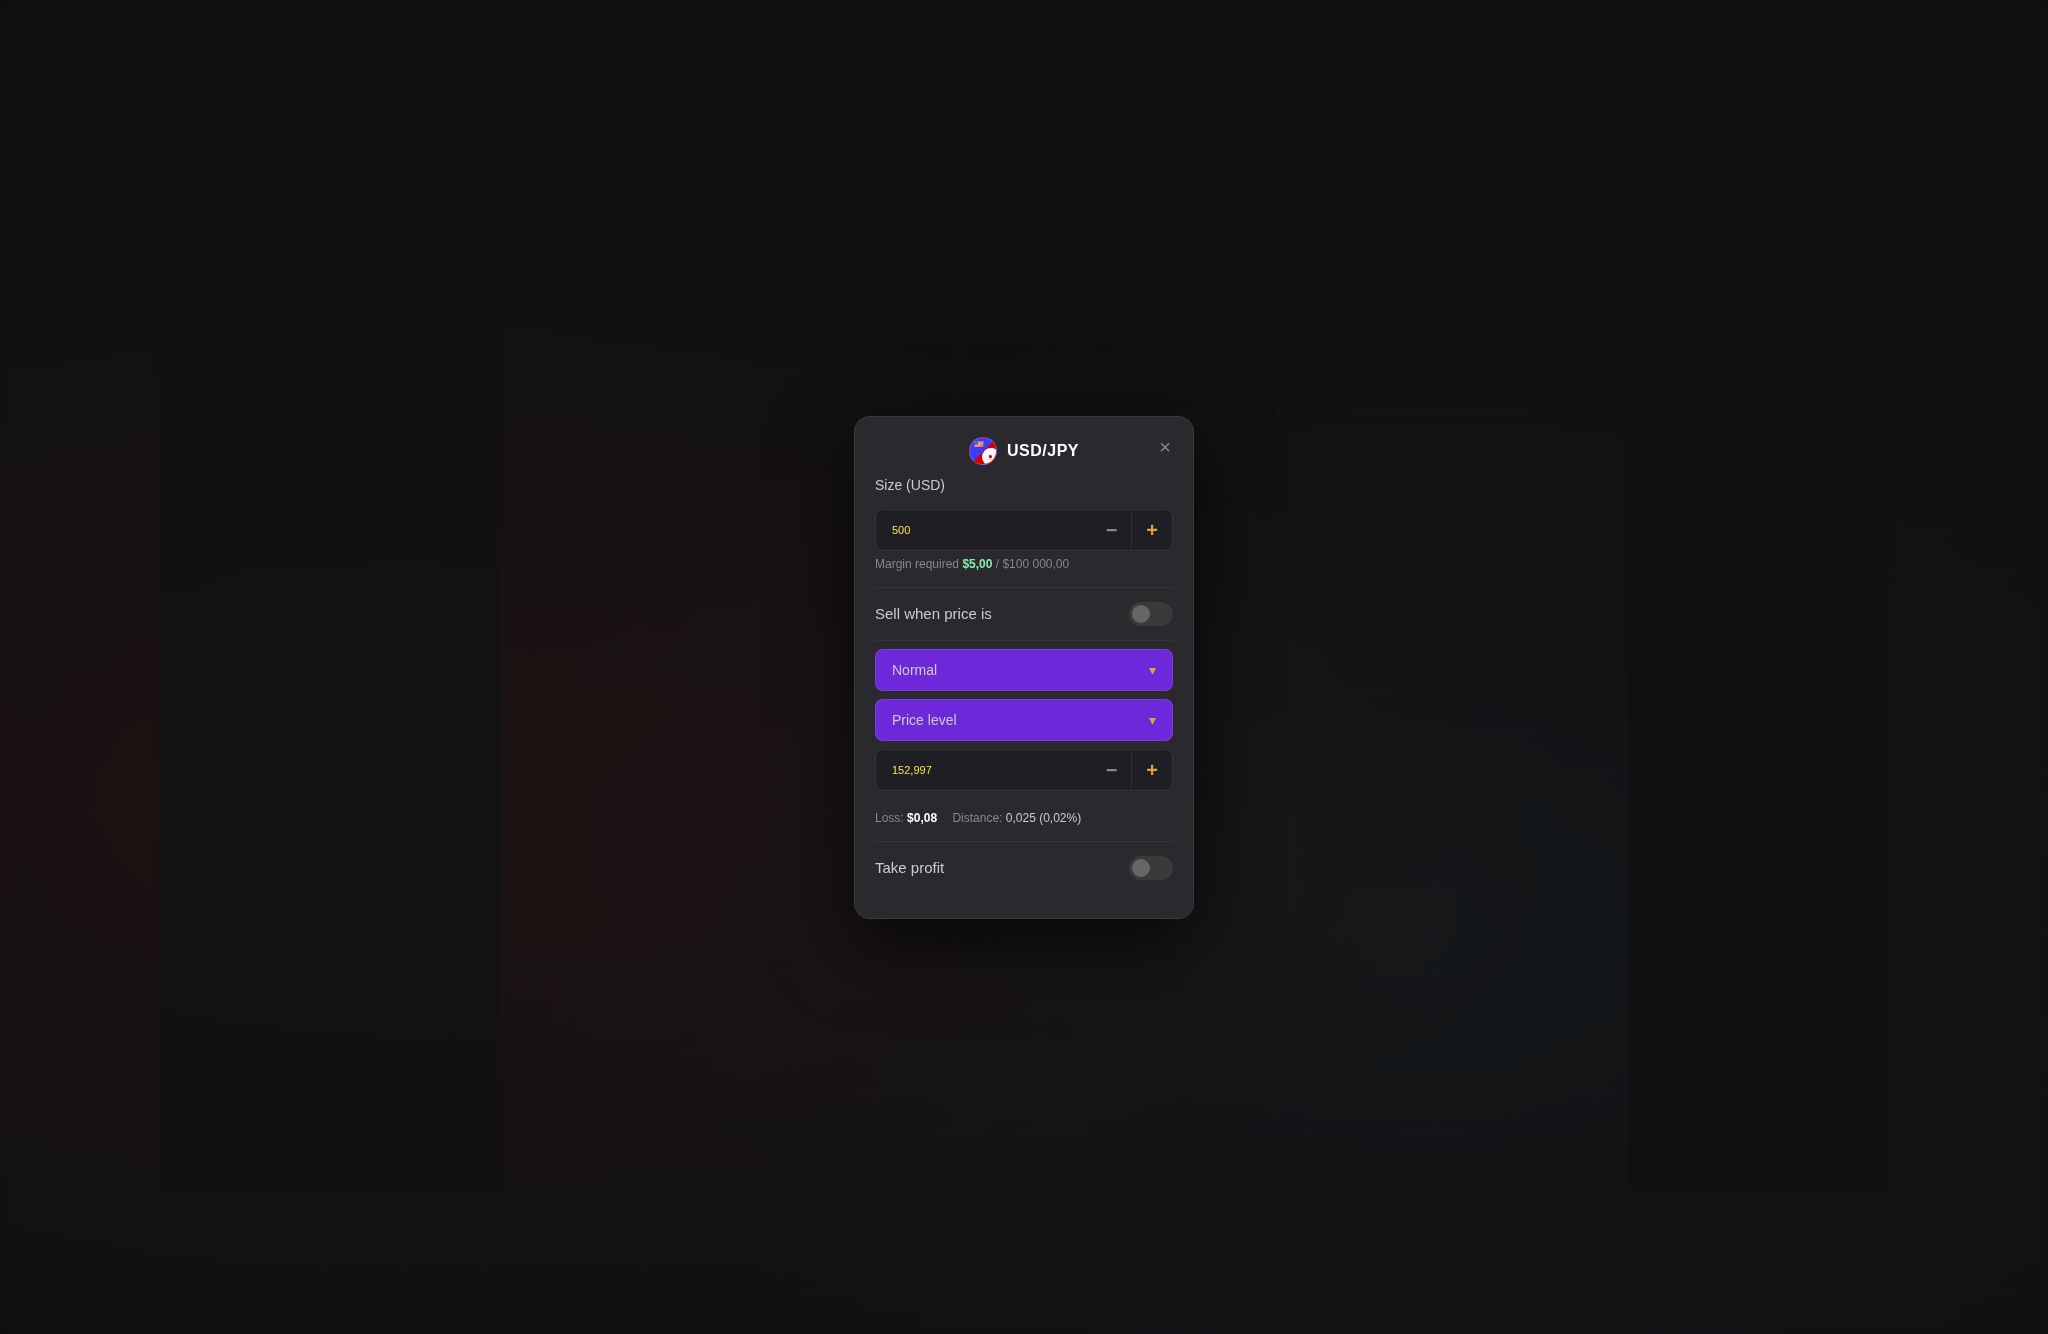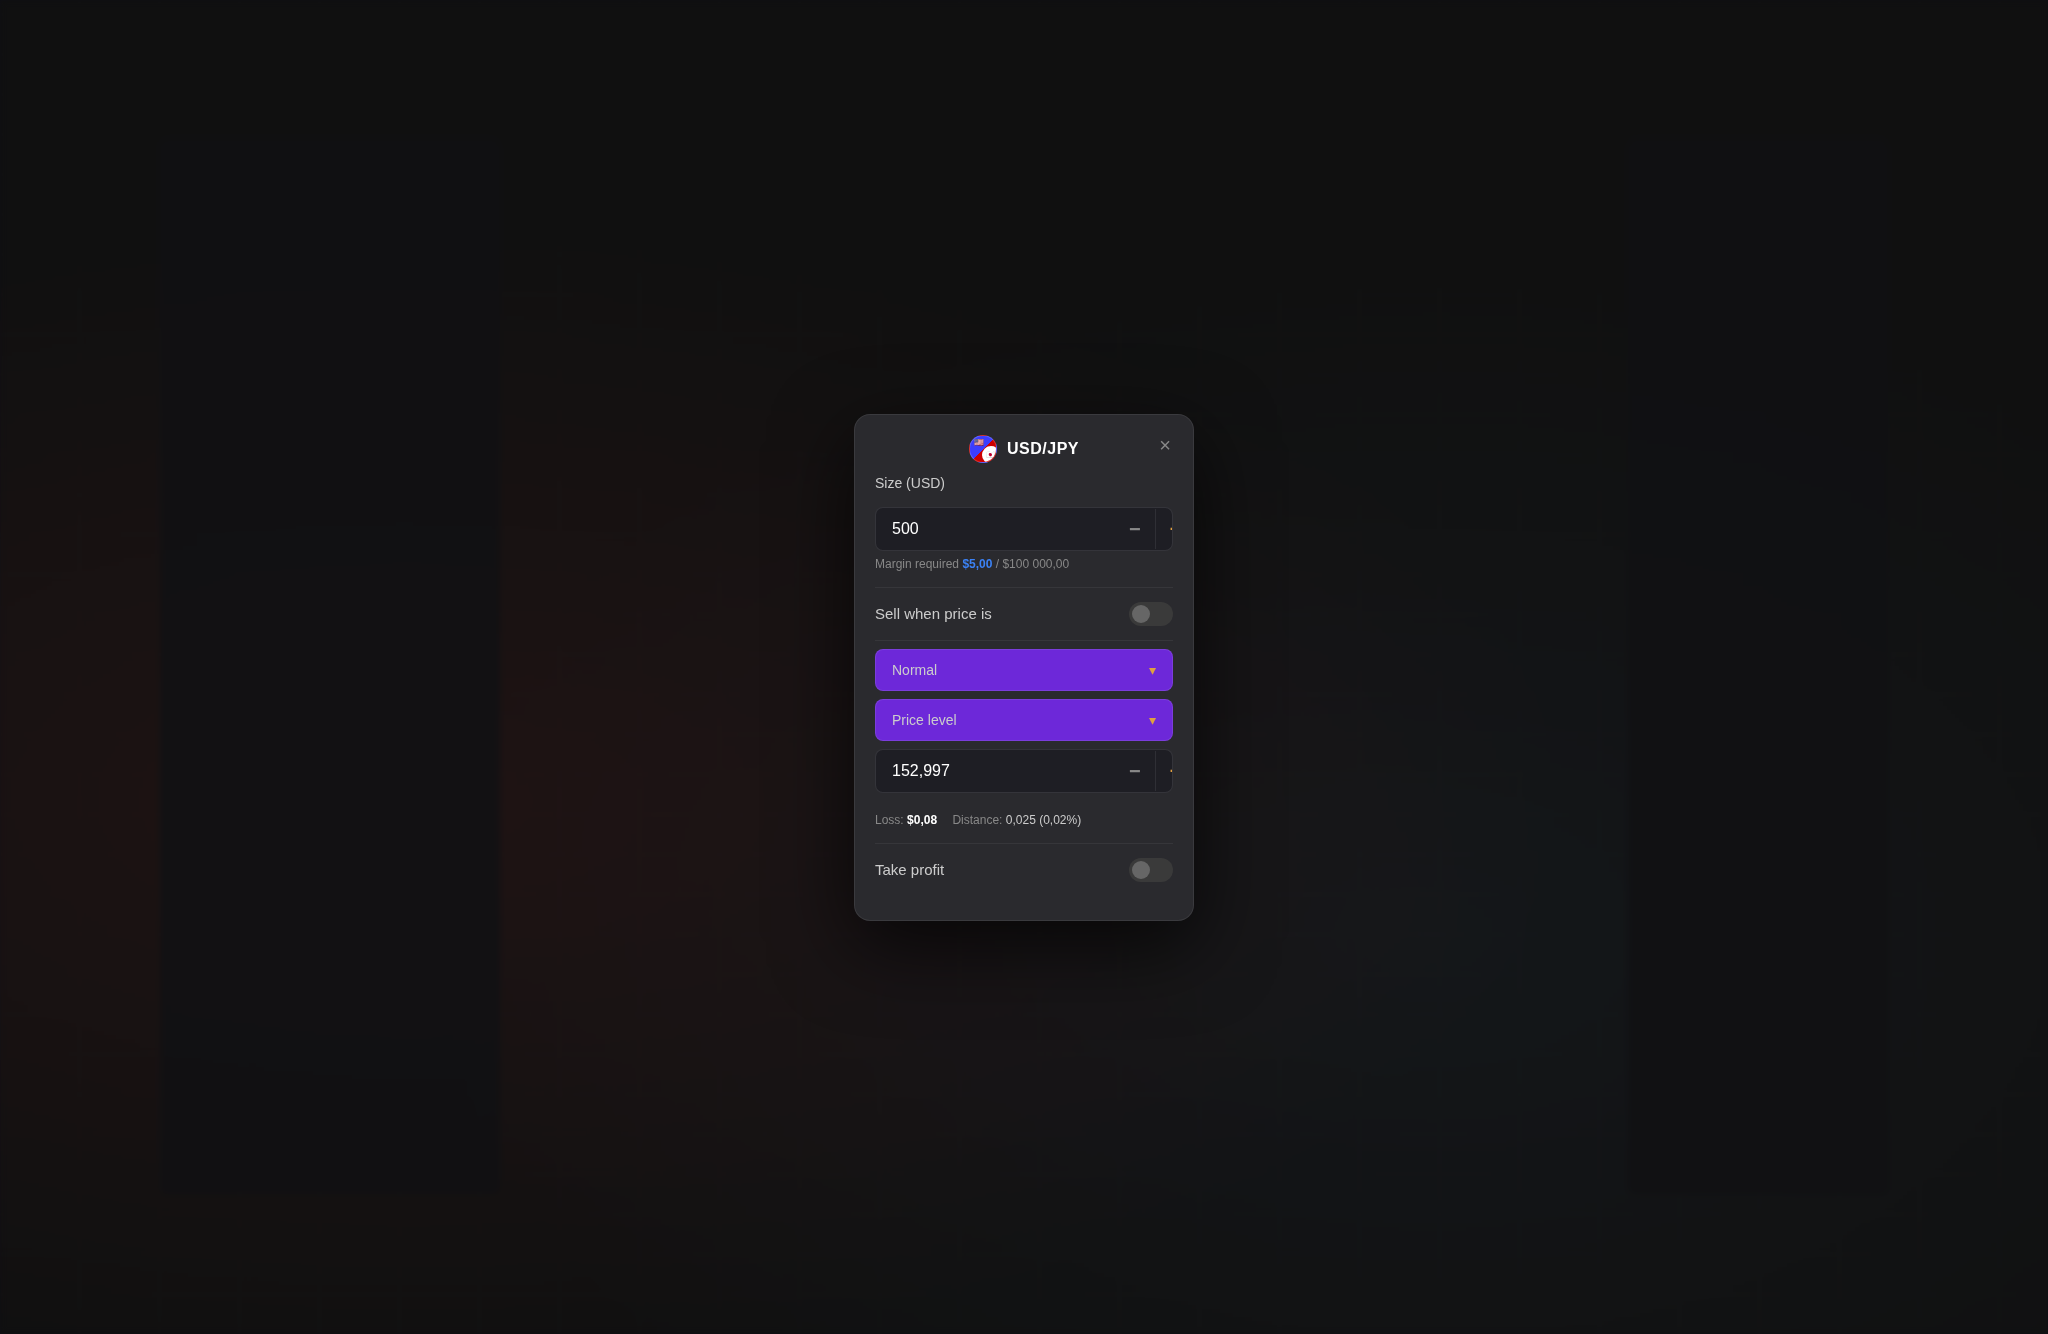--- a/index.html
+++ b/index.html
@@ -172,22 +172,22 @@
       background: #1e1e24;
       border-radius: 8px;
       border: 1px solid rgba(255,255,255,0.1);
       overflow: hidden;
     }
 
     .input-value {
       flex: 1;
       background: none;
       border: none;
-      color: #ffffff;
-      font-size: 16px;
+      color: #fde047;
+      font-size: 11px;
       font-weight: 500;
       padding: 12px 16px;
       outline: none;
     }
 
     .input-btn {
       background: none;
       border: none;
       color: #e0a040;
       font-size: 20px;
@@ -201,21 +201,21 @@
       border-right: 1px solid rgba(255,255,255,0.08);
       color: #888;
     }
 
     .margin-info {
       margin-top: 6px;
       font-size: 12px;
       color: #888;
     }
     .margin-info .highlight {
-      color: #3b82f6;
+      color: #86efac;
       font-weight: 600;
     }
 
     .toggle-row {
       display: flex;
       align-items: center;
       justify-content: space-between;
       padding: 6px 20px;
       margin-bottom: 4px;
     }

